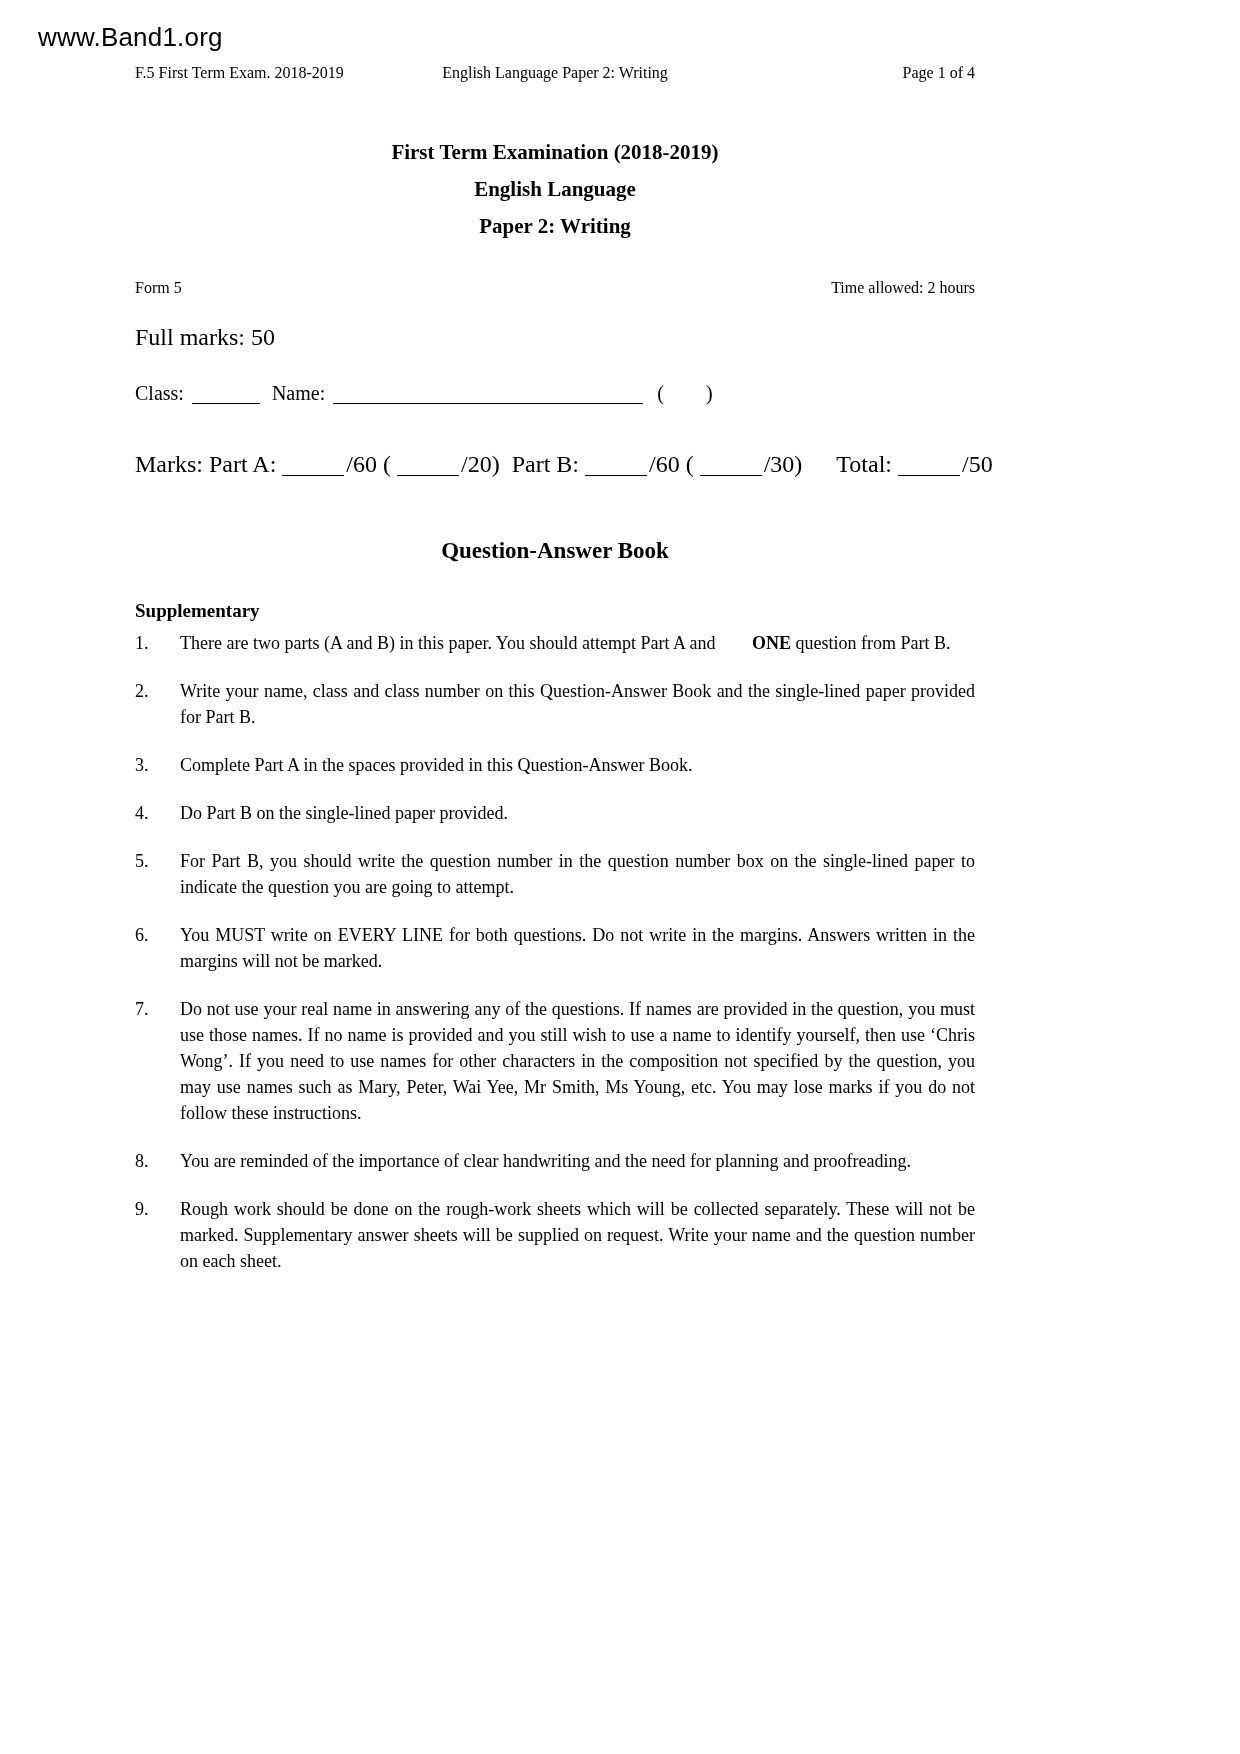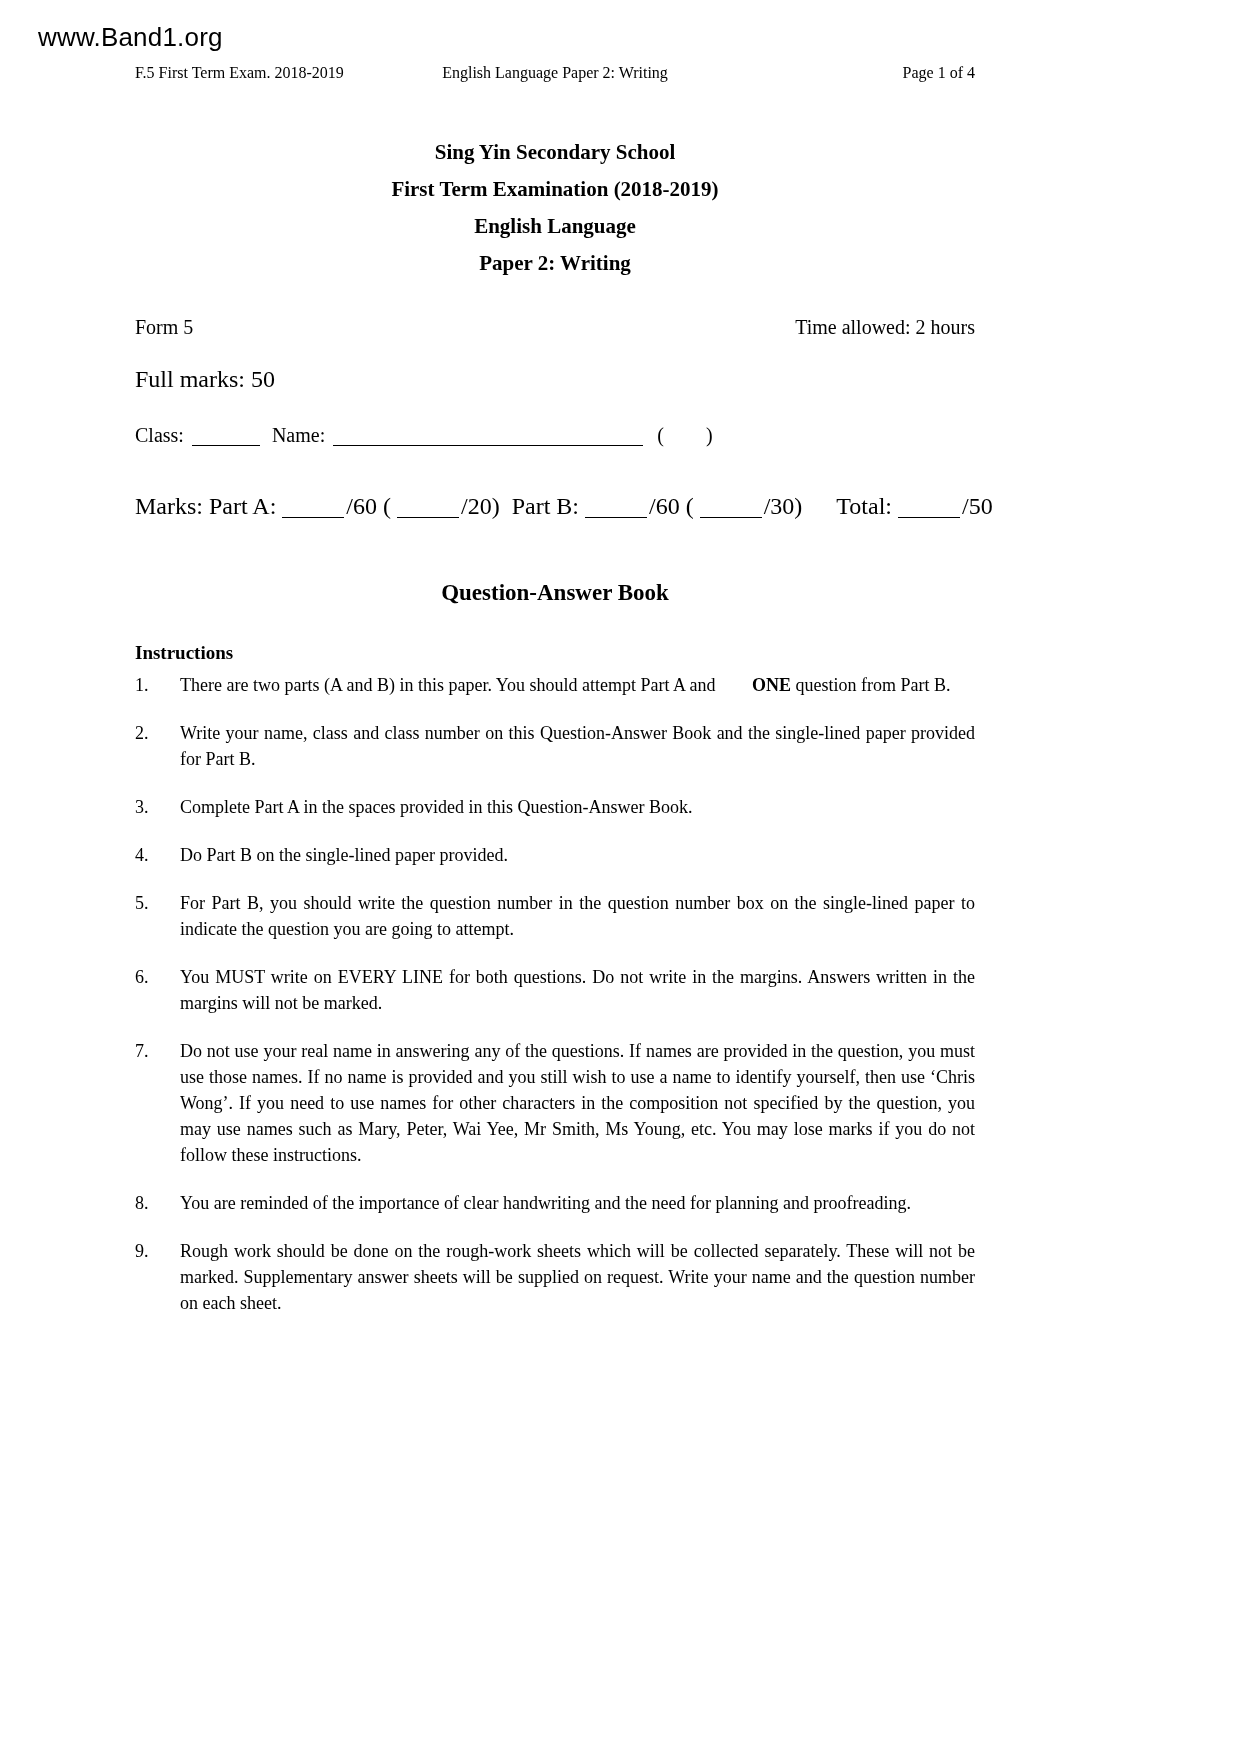--- a/index.html
+++ b/index.html
@@ -43,21 +43,21 @@
   }
   .title-line {
     font-size: 21px;
     font-weight: bold;
     margin-bottom: 12px;
   }
   .meta-row {
     margin-top: 40px;
     display: flex;
     justify-content: space-between;
-    font-size: 20px;
+    font-size: 16px;
   }
   .full-marks {
     margin-top: 27px;
     font-size: 24px;
   }
   .field-row {
     margin-top: 31px;
     font-size: 20px;
     white-space: nowrap;
   }
@@ -112,21 +112,20 @@
 
   <div class="watermark">www.Band1.org</div>
 
   <div class="header-row">
     <div class="header-left">F.5 First Term Exam. 2018-2019</div>
     <div class="header-center">English Language Paper 2: Writing</div>
     <div class="header-right">Page  1  of  4</div>
   </div>
 
   <div class="title-block">
-    <div class="title-line">Sing Yin Secondary School</div>
     <div class="title-line">First Term Examination (2018-2019)</div>
     <div class="title-line">English Language</div>
     <div class="title-line">Paper 2: Writing</div>
   </div>
 
   <div class="meta-row">
     <span>Form 5</span>
     <span>Time allowed: 2 hours</span>
   </div>
   <div class="full-marks">Full marks: 50</div>
@@ -134,21 +133,21 @@
   <div class="field-row">
     <span>Class:</span><span class="blank b-class"></span><span>Name:</span><span class="blank b-name"></span><span>(</span><span class="paren-gap"></span><span>)</span>
   </div>
 
   <div class="marks-row">
     <span>Marks: Part A:</span><span class="blank b-mark"></span><span>/60 (</span><span class="blank b-mark"></span><span>/20)</span><span class="partb-label">Part B:</span><span class="blank b-mark"></span><span>/60 (</span><span class="blank b-mark"></span><span>/30)</span><span class="total-label">Total:</span><span class="blank b-mark"></span><span>/50</span>
   </div>
 
   <div class="book-title">Question-Answer Book</div>
 
-  <div class="inst-heading">Instructions</div>
+  <div class="inst-heading">Supplementary</div>
 
   <div class="inst-list">
       <div class="inst-item">
         <span class="inst-num">1.</span>
         <div class="inst-body"><span>There are two parts (A and B) in this paper. You should attempt Part A and </span><span style="font-weight: bold; margin-left: 32px;">ONE</span><span> question from Part B.</span></div>
       </div>
       <div class="inst-item">
         <span class="inst-num">2.</span>
         <div class="inst-body"><span>Write your name, class and class number on this Question-Answer Book and the single-lined paper provided for Part B.</span></div>
       </div>

